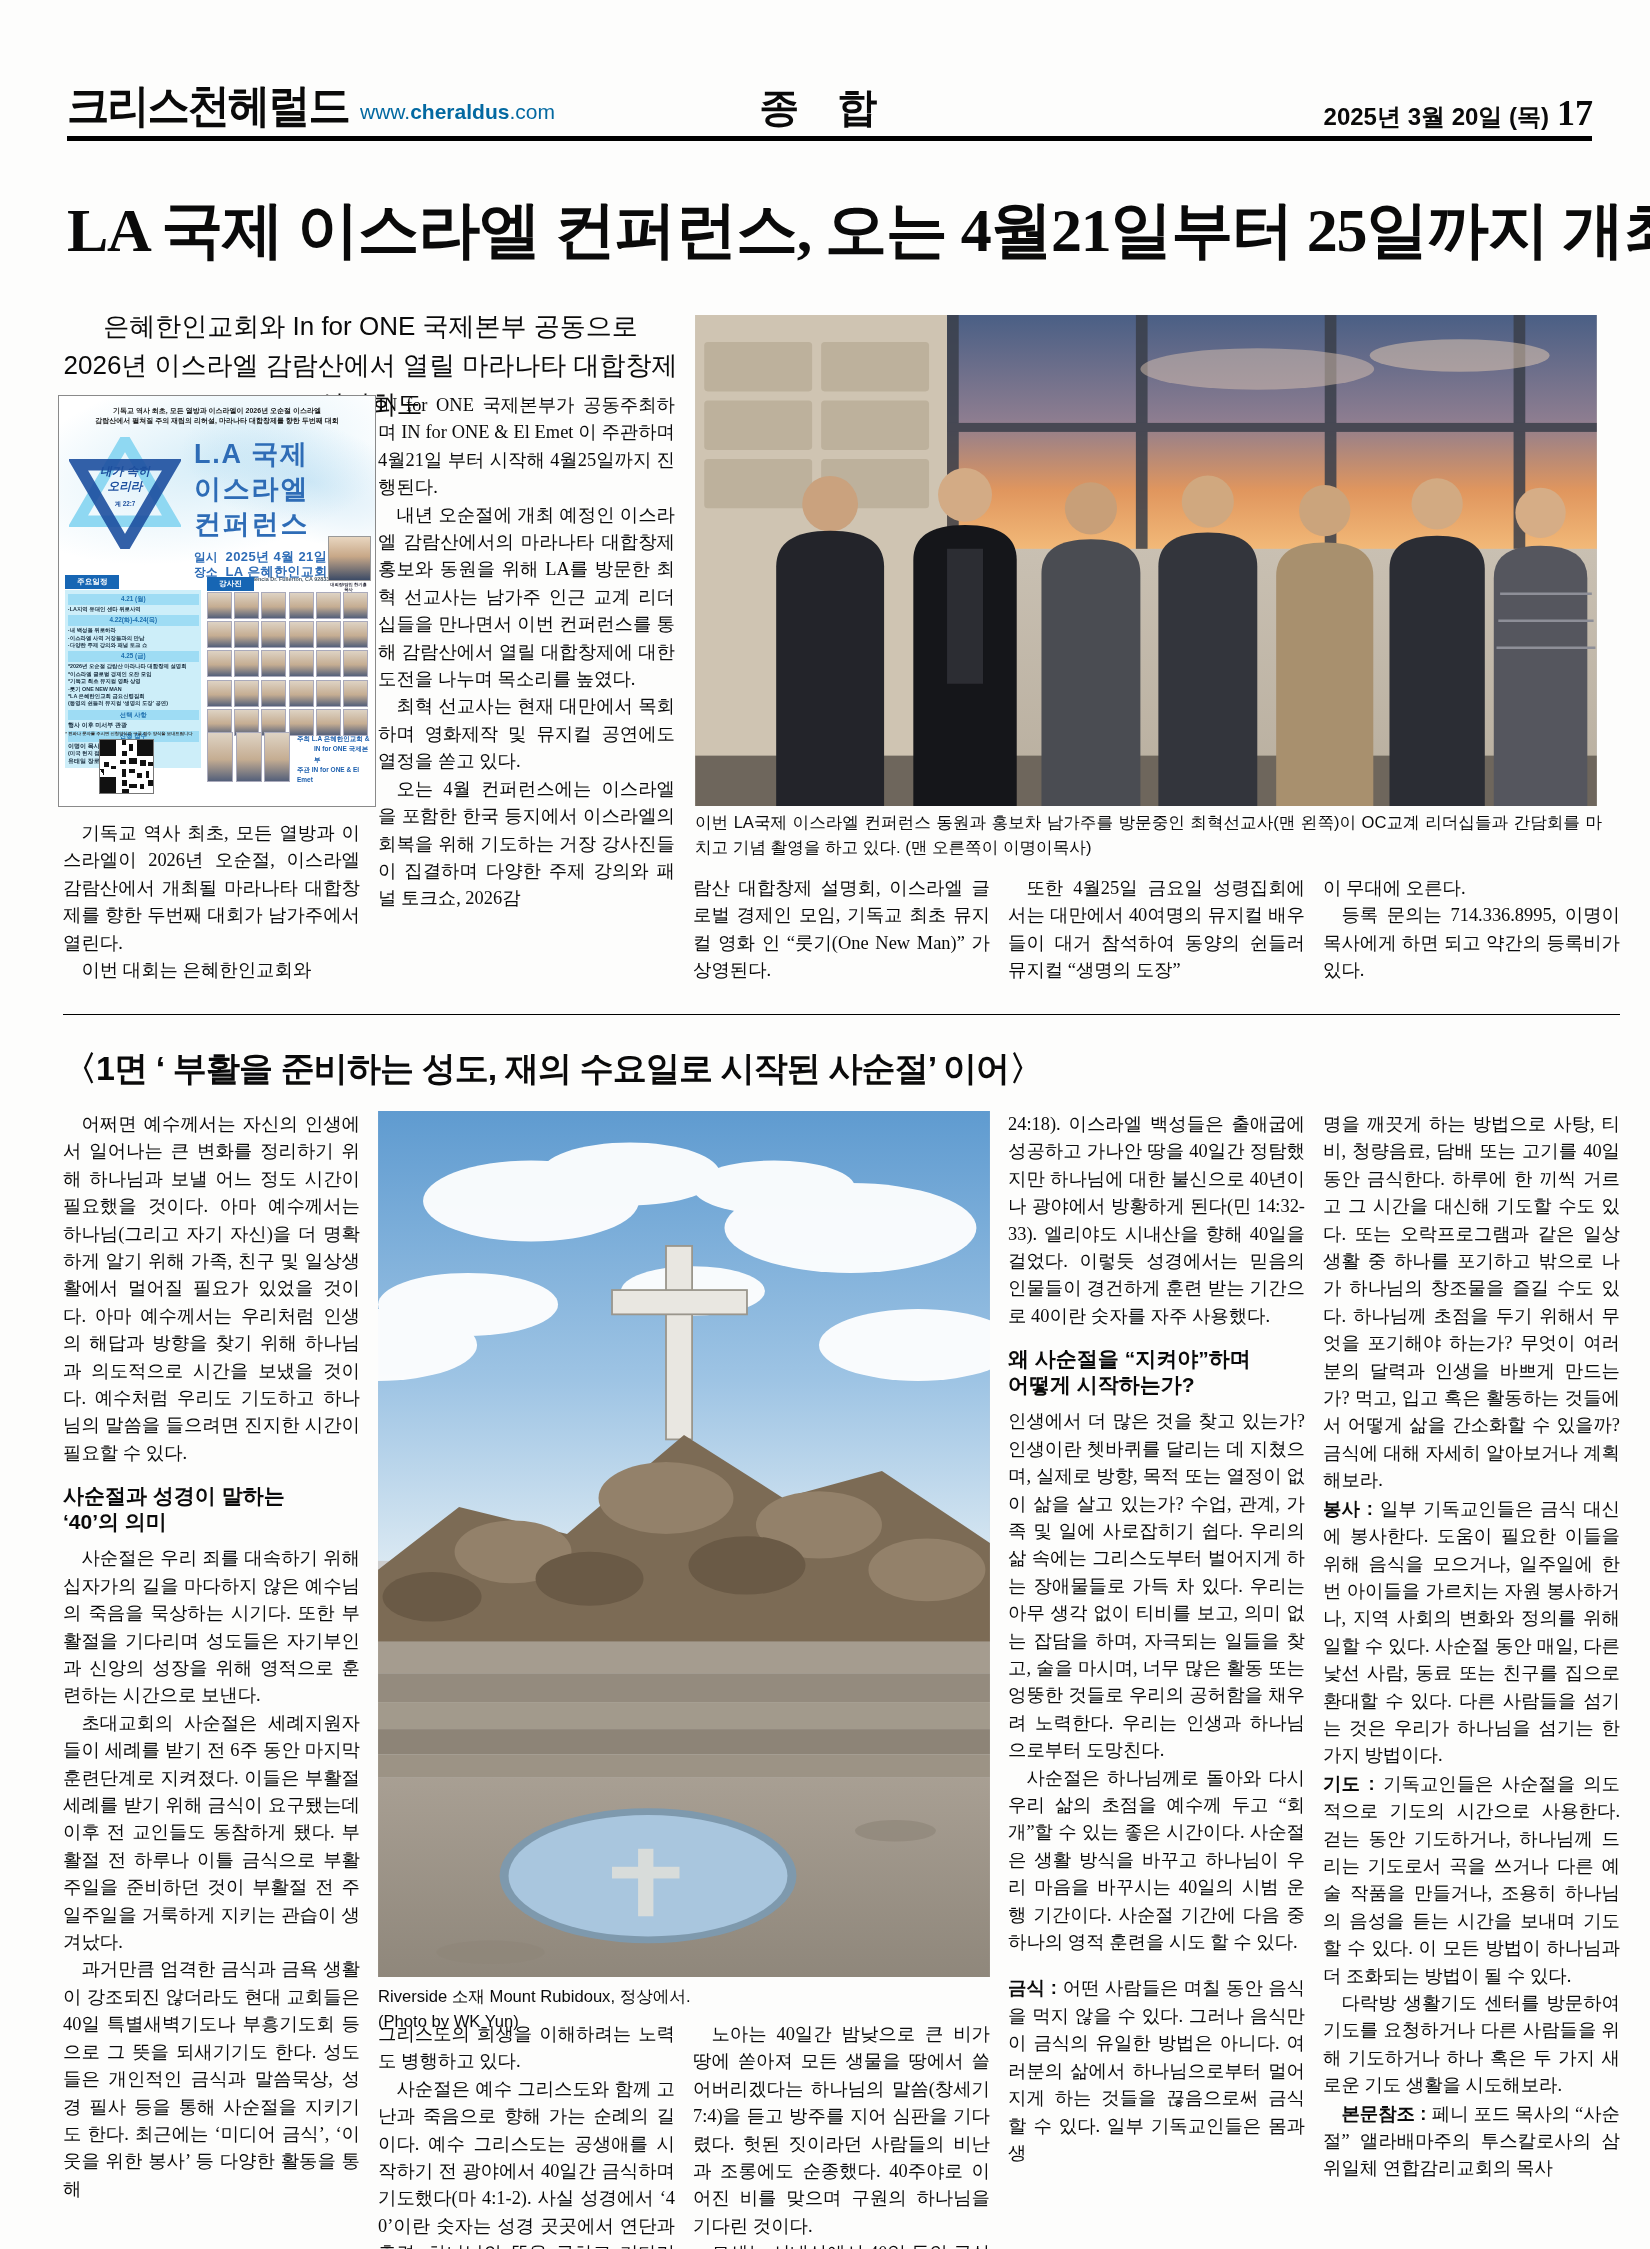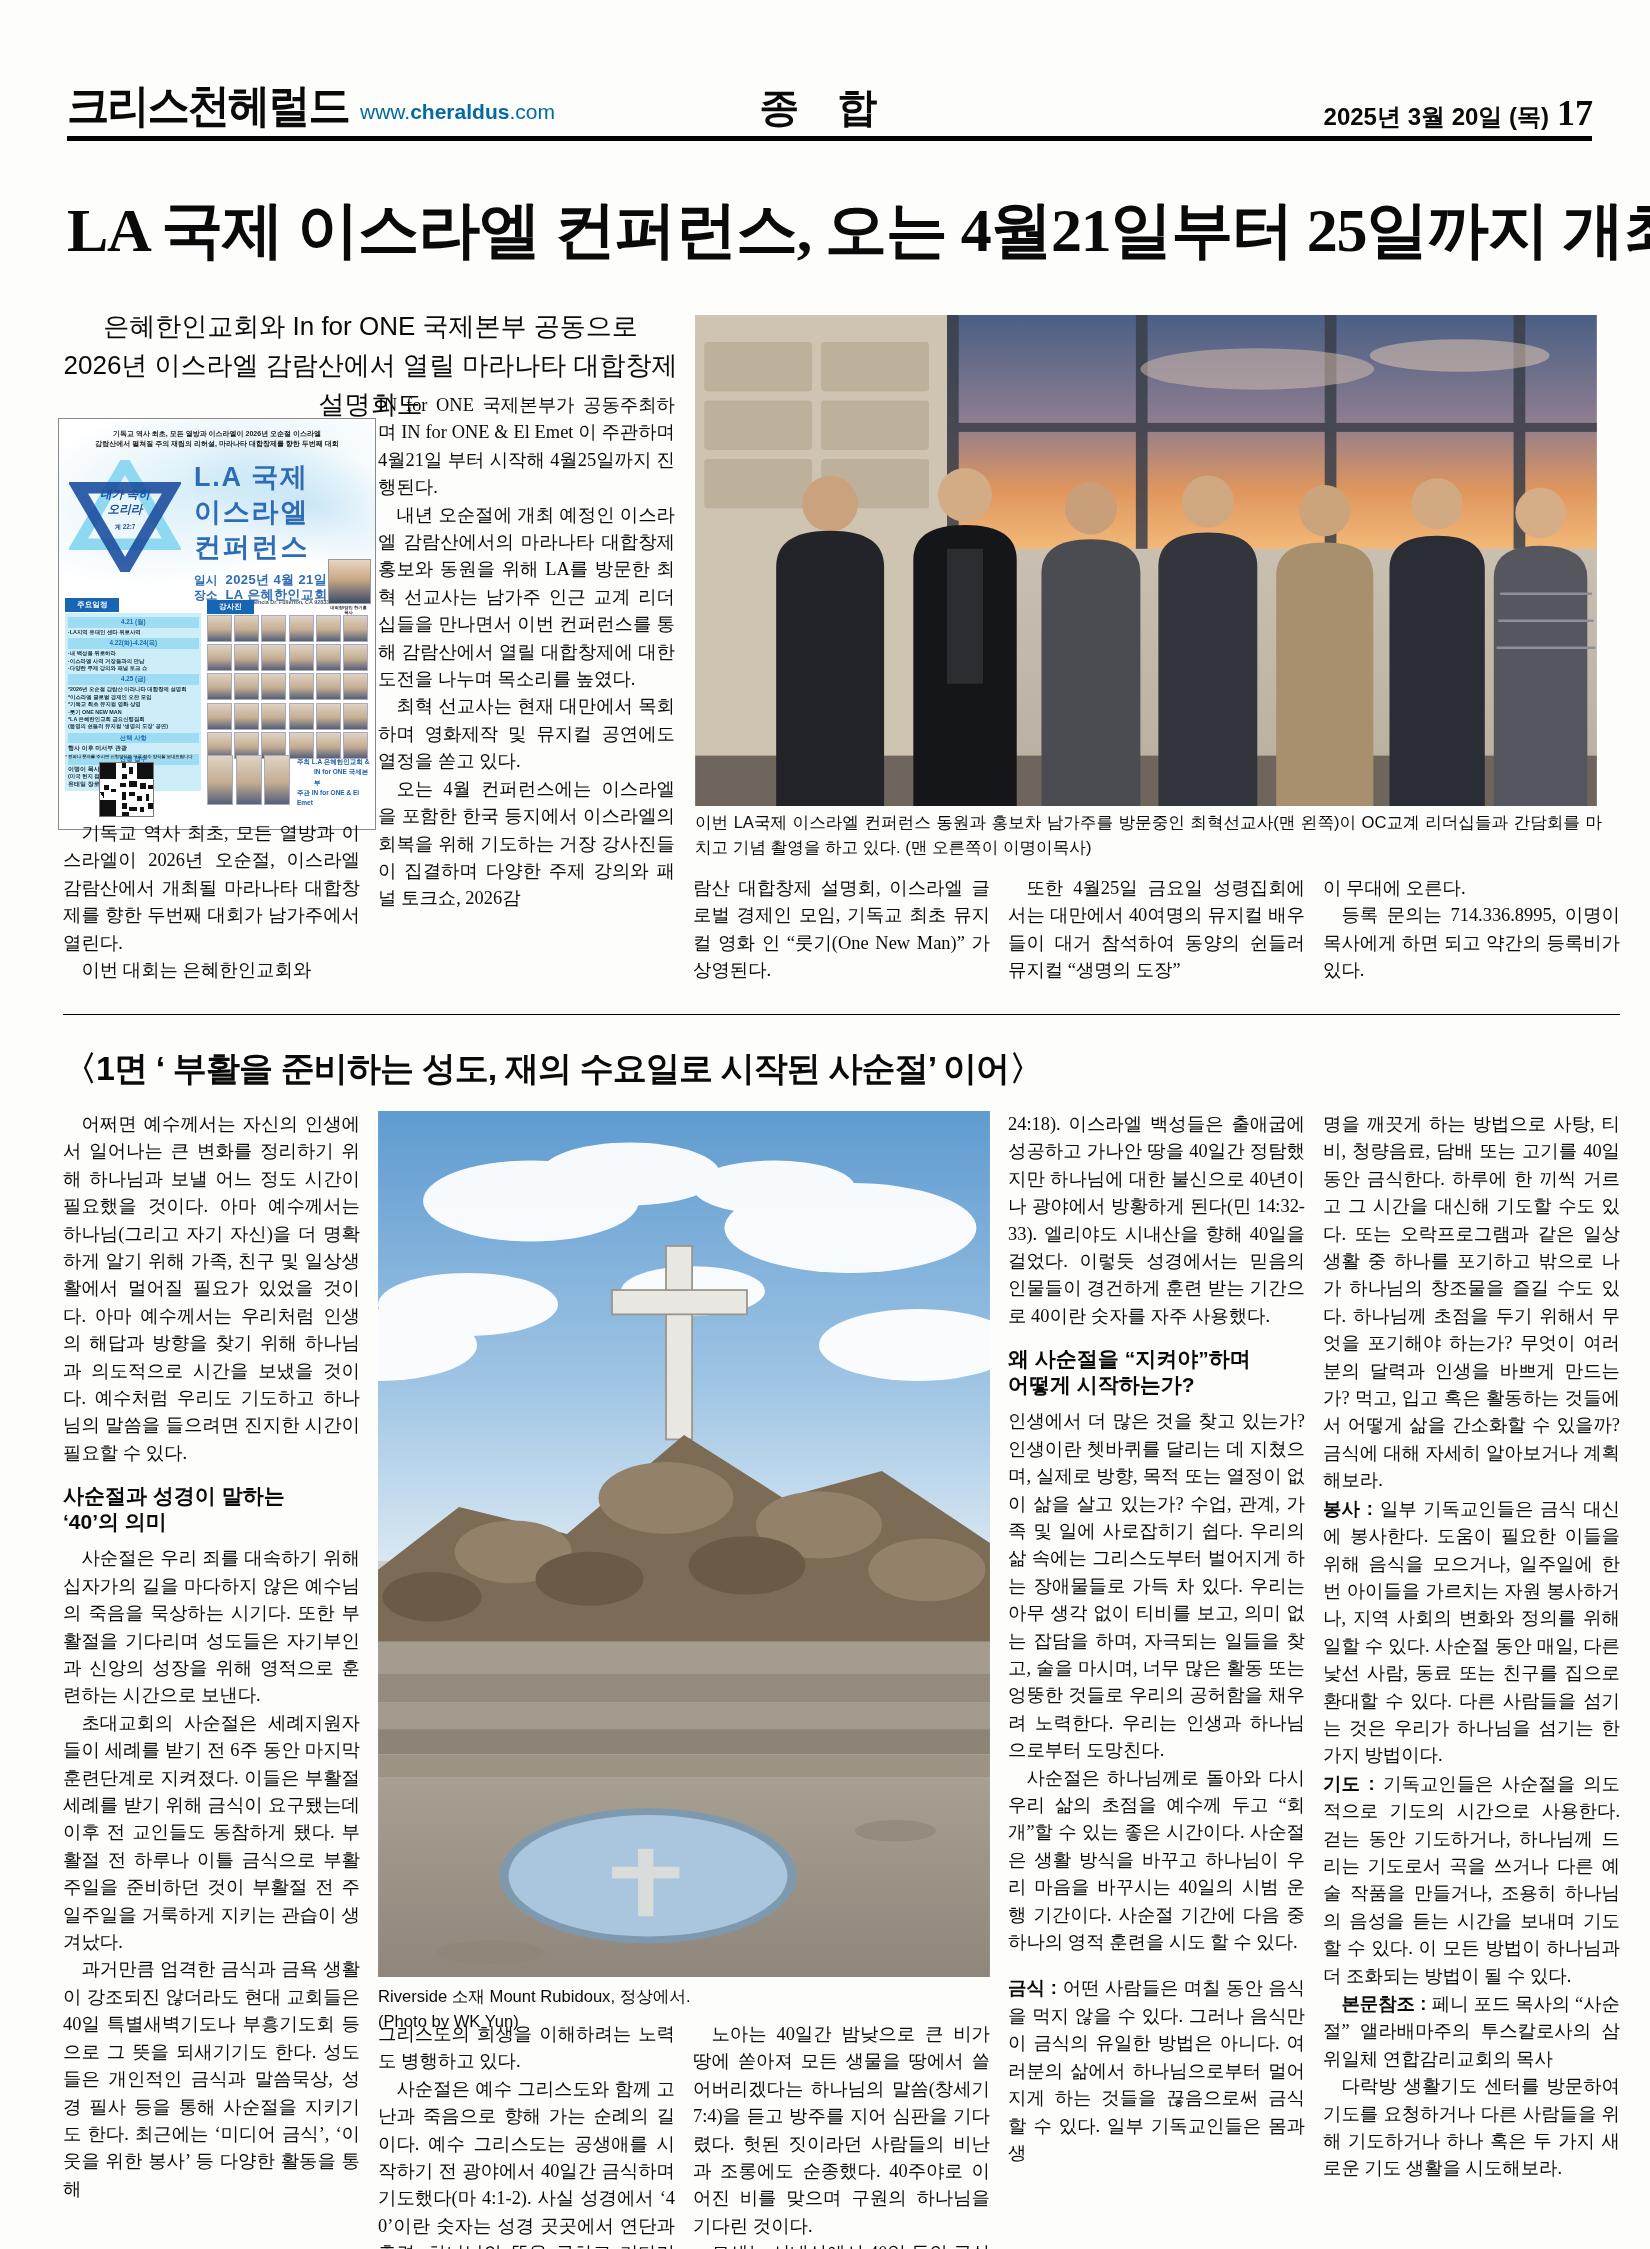--- a/index.html
+++ b/index.html
@@ -35,21 +35,21 @@
   .photo-frame svg{display:block;}
 
   
   .section-header{left:63px;top:1046px;font-family:"Liberation Sans",sans-serif;font-weight:600;
         font-size:34px;letter-spacing:-0.9px;white-space:nowrap;}
   .cap2{left:378px;top:1984px;width:612px;display:flex;justify-content:space-between;flex-direction:column;}
   .inline-label{font-family:"Liberation Sans",sans-serif;font-weight:700;}
 
   
   .poster{left:58px;top:395px;width:316px;height:410px;border:0.9px solid #8a8a8a;background:#fff;
-        overflow:hidden;font-family:"Liberation Sans","DejaVu Sans",sans-serif;margin-top:23px;}
+        overflow:hidden;font-family:"Liberation Sans","DejaVu Sans",sans-serif;}
   .poster .swirl1{position:absolute;left:-54px;top:-27px;width:405px;height:189px;border-radius:50%;
         background:radial-gradient(closest-side,rgba(140,205,235,.35),rgba(140,205,235,0));transform:rotate(-12deg);}
   .poster .swirl2{position:absolute;left:117px;top:27px;width:270px;height:117px;border-radius:50%;
         background:radial-gradient(closest-side,rgba(120,190,230,.30),rgba(120,190,230,0));transform:rotate(18deg);}
   .p-top{left:0;top:10px;width:316px;text-align:center;font-weight:700;font-size:7px;line-height:10px;color:#1b1b1b;}
   .p-title{left:135px;top:41px;width:178px;font-weight:800;font-size:27px;line-height:35px;
         letter-spacing:1.8px;color:#2e6cb6;}
   .p-row{font-weight:800;color:#2e6cb6;}
   .p-row .lab{display:inline-block;width:31.5px;font-size:11.7px;}
   .p-row .val{font-size:13px;letter-spacing:0.4px;}
@@ -413,18 +413,18 @@
     <p class="noindent">24:18). 이스라엘 백성들은 출애굽에 성공하고 가나안 땅을 40일간 정탐했지만 하나님에 대한 불신으로 40년이나 광야에서 방황하게 된다(민 14:32-33). 엘리야도 시내산을 향해 40일을 걸었다. 이렇듯 성경에서는 믿음의 인물들이 경건하게 훈련 받는 기간으로 40이란 숫자를 자주 사용했다.</p>
     <h3 class="colhead"><span>왜 사순절을 “지켜야”하며</span><br><span>어떻게 시작하는가?</span></h3>
     <p class="noindent">인생에서 더 많은 것을 찾고 있는가? 인생이란 쳇바퀴를 달리는 데 지쳤으며, 실제로 방향, 목적 또는 열정이 없이 삶을 살고 있는가? 수업, 관계, 가족 및 일에 사로잡히기 쉽다. 우리의 삶 속에는 그리스도부터 벌어지게 하는 장애물들로 가득 차 있다. 우리는 아무 생각 없이 티비를 보고, 의미 없는 잡담을 하며, 자극되는 일들을 찾고, 술을 마시며, 너무 많은 활동 또는 엉뚱한 것들로 우리의 공허함을 채우려 노력한다. 우리는 인생과 하나님으로부터 도망친다.</p>
     <p>사순절은 하나님께로 돌아와 다시 우리 삶의 초점을 예수께 두고 “회개”할 수 있는 좋은 시간이다. 사순절은 생활 방식을 바꾸고 하나님이 우리 마음을 바꾸시는 40일의 시범 운행 기간이다. 사순절 기간에 다음 중 하나의 영적 훈련을 시도 할 수 있다.</p>
     <p class="noindent" style="margin-top:18px"><span class="inline-label">금식 : </span><span>어떤 사람들은 며칠 동안 음식을 먹지 않을 수 있다. 그러나 음식만이 금식의 유일한 방법은 아니다. 여러분의 삶에서 하나님으로부터 멀어지게 하는 것들을 끊음으로써 금식 할 수 있다. 일부 기독교인들은 몸과 생</span></p>
   </div>
   <div class="abs body-col a2c5">
     <p class="noindent">명을 깨끗게 하는 방법으로 사탕, 티비, 청량음료, 담배 또는 고기를 40일 동안 금식한다. 하루에 한 끼씩 거르고 그 시간을 대신해 기도할 수도 있다. 또는 오락프로그램과 같은 일상생활 중 하나를 포기하고 밖으로 나가 하나님의 창조물을 즐길 수도 있다. 하나님께 초점을 두기 위해서 무엇을 포기해야 하는가? 무엇이 여러분의 달력과 인생을 바쁘게 만드는가? 먹고, 입고 혹은 활동하는 것들에서 어떻게 삶을 간소화할 수 있을까? 금식에 대해 자세히 알아보거나 계획해보라.</p>
     <p class="noindent"><span class="inline-label">봉사 : </span><span>일부 기독교인들은 금식 대신에 봉사한다. 도움이 필요한 이들을 위해 음식을 모으거나, 일주일에 한 번 아이들을 가르치는 자원 봉사하거나, 지역 사회의 변화와 정의를 위해 일할 수 있다. 사순절 동안 매일, 다른 낯선 사람, 동료 또는 친구를 집으로 환대할 수 있다. 다른 사람들을 섬기는 것은 우리가 하나님을 섬기는 한 가지 방법이다.</span></p>
     <p class="noindent"><span class="inline-label">기도 : </span><span>기독교인들은 사순절을 의도적으로 기도의 시간으로 사용한다. 걷는 동안 기도하거나, 하나님께 드리는 기도로서 곡을 쓰거나 다른 예술 작품을 만들거나, 조용히 하나님의 음성을 듣는 시간을 보내며 기도할 수 있다. 이 모든 방법이 하나님과 더 조화되는 방법이 될 수 있다.</span></p>
+    <p>다락방 생활기도 센터를 방문하여 기도를 요청하거나 다른 사람들을 위해 기도하거나 하나 혹은 두 가지 새로운 기도 생활을 시도해보라.</p>
     <p><span class="inline-label">본문참조 : </span><span>페니 포드 목사의 “사순절” 앨라배마주의 투스칼로사의 삼위일체 연합감리교회의 목사</span></p>
-    <p>다락방 생활기도 센터를 방문하여 기도를 요청하거나 다른 사람들을 위해 기도하거나 하나 혹은 두 가지 새로운 기도 생활을 시도해보라.</p>
   </div>
 
 </div>
 
 
 </body></html>

